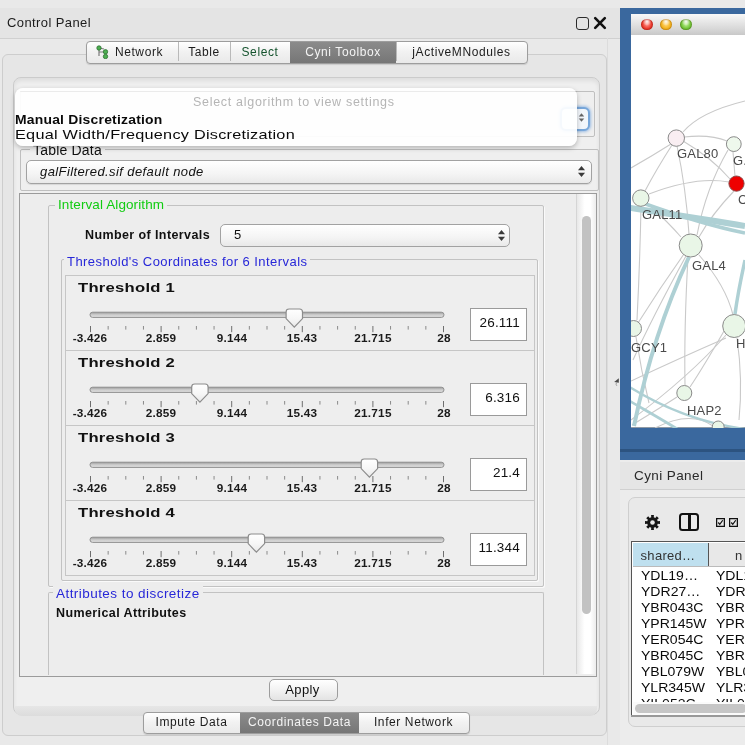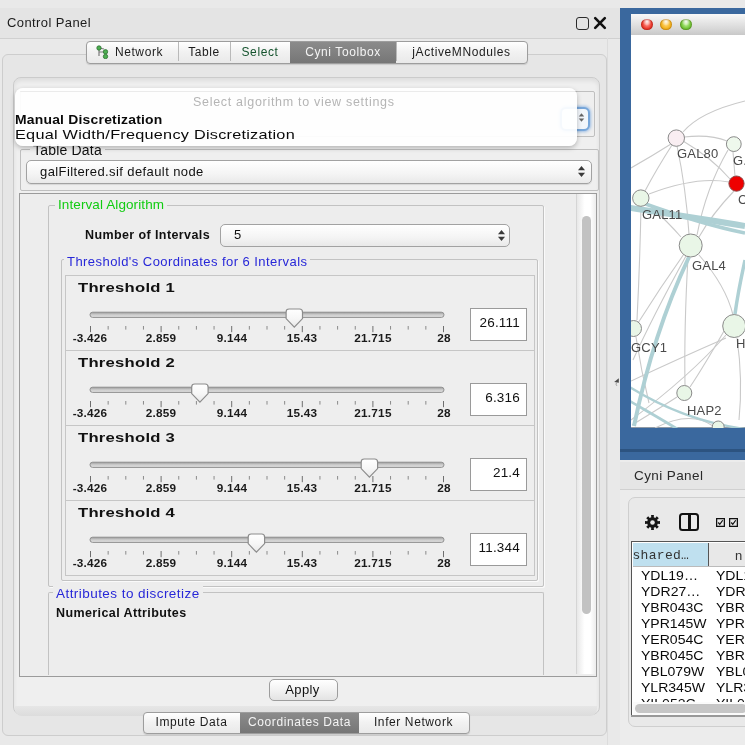--- a/index.html
+++ b/index.html
@@ -54,21 +54,21 @@
 <div class="abs" style="left:13px;top:69px;width:585px;height:636px;background:#efefef;border:1.5px solid #cbcbcb;border-radius:8px;box-shadow:inset 0 3px 4px rgba(0,0,0,.07);"></div>
 <div class="abs" style="left:20px;top:83px;width:573px;height:44px;border:1px solid #bfbfbf;border-radius:2px;"></div>
 <div class="abs" style="left:560px;top:98.5px;width:26px;height:20px;background:#f2f6fb;border:2.5px solid #78a7da;border-radius:6px;box-shadow:0 0 3px 1px rgba(100,155,220,.6);"></div>
 <svg class="abs" style="left:578px;top:103.5px;" width="7" height="11" viewBox="0 0 9 13">
       <path d="M4.5 1 L8 5.2 H1 Z" fill="#666"></path>
       <path d="M4.5 12 L1 7.8 H8 Z" fill="#666"></path>
     </svg>
 <div class="abs" style="left:20px;top:141px;width:577px;height:40px;border:1px solid #bfbfbf;border-radius:2px;"></div>
 <div class="abs" style="left:30px;top:133.5px;background:#efefef;padding:0 3px;font-size:14px;letter-spacing:.2px;color:#111;">Table Data</div>
 <div class="abs" style="left:26px;top:152px;width:564px;height:22px;background:linear-gradient(#ffffff,#f4f4f4 60%,#e9e9e9);border:1px solid #a2a2a2;border-radius:5px;box-shadow:0 1px 1px rgba(0,0,0,.1);"></div>
-<div class="abs" style="left:40px;top:156px;font-size:13px;color:#111;">galFiltered.sif default node</div>
+<div class="abs" style="left:40px;top:156px;font-size:13px;color:#111;font-style:italic;">galFiltered.sif default node</div>
 <svg class="abs" style="left:577px;top:157px;" width="9" height="13" viewBox="0 0 9 13">
       <path d="M4.5 1 L8 5.2 H1 Z" fill="#3a3a3a"></path>
       <path d="M4.5 12 L1 7.8 H8 Z" fill="#3a3a3a"></path>
     </svg>
 <div class="abs" style="left:19px;top:185px;width:576px;height:482px;background:#ededed;border:1px solid #9b9b9b;"></div>
 <div class="abs" style="left:576px;top:186px;width:19px;height:480px;background:linear-gradient(90deg,#e8e8e8,#ffffff 40%,#ffffff 70%,#ececec);border-left:1px solid #d5d5d5;"></div>
 <div class="abs" style="left:582px;top:208px;width:9px;height:398px;background:#c2c2c2;border-radius:5px;"></div>
 <div class="abs" style="left:48px;top:197px;width:494px;height:380px;border:1px solid #c2c2c2;border-radius:2px;box-shadow:1px 1px 0 #fafafa;"></div>
 <div class="abs" style="left:55px;top:189px;background:#ededed;padding:0 3px;font-size:13.5px;letter-spacing:.1px;color:#12cc12;">Interval Algorithm</div>
 <div class="abs bold" style="left:85px;top:220px;font-size:12.5px;color:#111;">Number of Intervals</div>
@@ -319,21 +319,21 @@
 <path d="M2.5 5 L4.2 7 L7.5 2.5" fill="none" stroke="#111" stroke-width="1.4"></path>
 </svg>
 <svg class="abs" style="left:728.8px;top:509.5px;" width="9" height="9" viewBox="0 0 10 10">
 <rect x="0.7" y="0.7" width="8.6" height="8.6" fill="none" stroke="#111" stroke-width="1.4"></rect>
 <path d="M2.5 5 L4.2 7 L7.5 2.5" fill="none" stroke="#111" stroke-width="1.4"></path>
 </svg>
 <div class="abs" style="left:631px;top:533px;width:114px;height:174px;border-top:1.5px solid #555;border-left:1.5px solid #555;background:#fff;overflow:hidden;"></div>
 <div class="abs" style="left:632.5px;top:534.5px;width:75px;height:24px;background:#bfe0ef;"></div>
 <div class="abs" style="left:707.5px;top:534.5px;width:1.5px;height:24px;background:#555;"></div>
 <div class="abs" style="left:709px;top:534.5px;width:36px;height:24px;background:#e8e8e8;"></div>
-<div class="abs" style="left:632.5px;top:540px;width:71px;text-align:left;font-size:13px;letter-spacing:.3px;color:#333;font-family:Liberation Mono, monospace;">shared…</div>
+<div class="abs" style="left:632.5px;top:540px;width:71px;text-align:center;font-size:13px;letter-spacing:.3px;color:#333;">shared…</div>
 <div class="abs" style="left:735px;top:540px;font-size:13px;color:#333;">n</div>
 <div class="abs" style="left:632.5px;top:558px;width:112.5px;height:0.5px;background:#bbb;"></div>
 <div class="abs" style="left:641px;top:559.8px;font-size:13px;letter-spacing:0;transform:scaleX(1.08);transform-origin:0 0;color:#0a0a0a;">YDL19…</div>
 <div class="abs" style="left:716px;top:559.8px;font-size:13px;letter-spacing:0;transform:scaleX(1.08);transform-origin:0 0;color:#0a0a0a;">YDL1</div>
 <div class="abs" style="left:641px;top:575.8px;font-size:13px;letter-spacing:0;transform:scaleX(1.08);transform-origin:0 0;color:#0a0a0a;">YDR27…</div>
 <div class="abs" style="left:716px;top:575.8px;font-size:13px;letter-spacing:0;transform:scaleX(1.08);transform-origin:0 0;color:#0a0a0a;">YDR2</div>
 <div class="abs" style="left:641px;top:591.8px;font-size:13px;letter-spacing:0;transform:scaleX(1.08);transform-origin:0 0;color:#0a0a0a;">YBR043C</div>
 <div class="abs" style="left:716px;top:591.8px;font-size:13px;letter-spacing:0;transform:scaleX(1.08);transform-origin:0 0;color:#0a0a0a;">YBR0</div>
 <div class="abs" style="left:641px;top:607.8px;font-size:13px;letter-spacing:0;transform:scaleX(1.08);transform-origin:0 0;color:#0a0a0a;">YPR145W</div>
 <div class="abs" style="left:716px;top:607.8px;font-size:13px;letter-spacing:0;transform:scaleX(1.08);transform-origin:0 0;color:#0a0a0a;">YPR1</div>

